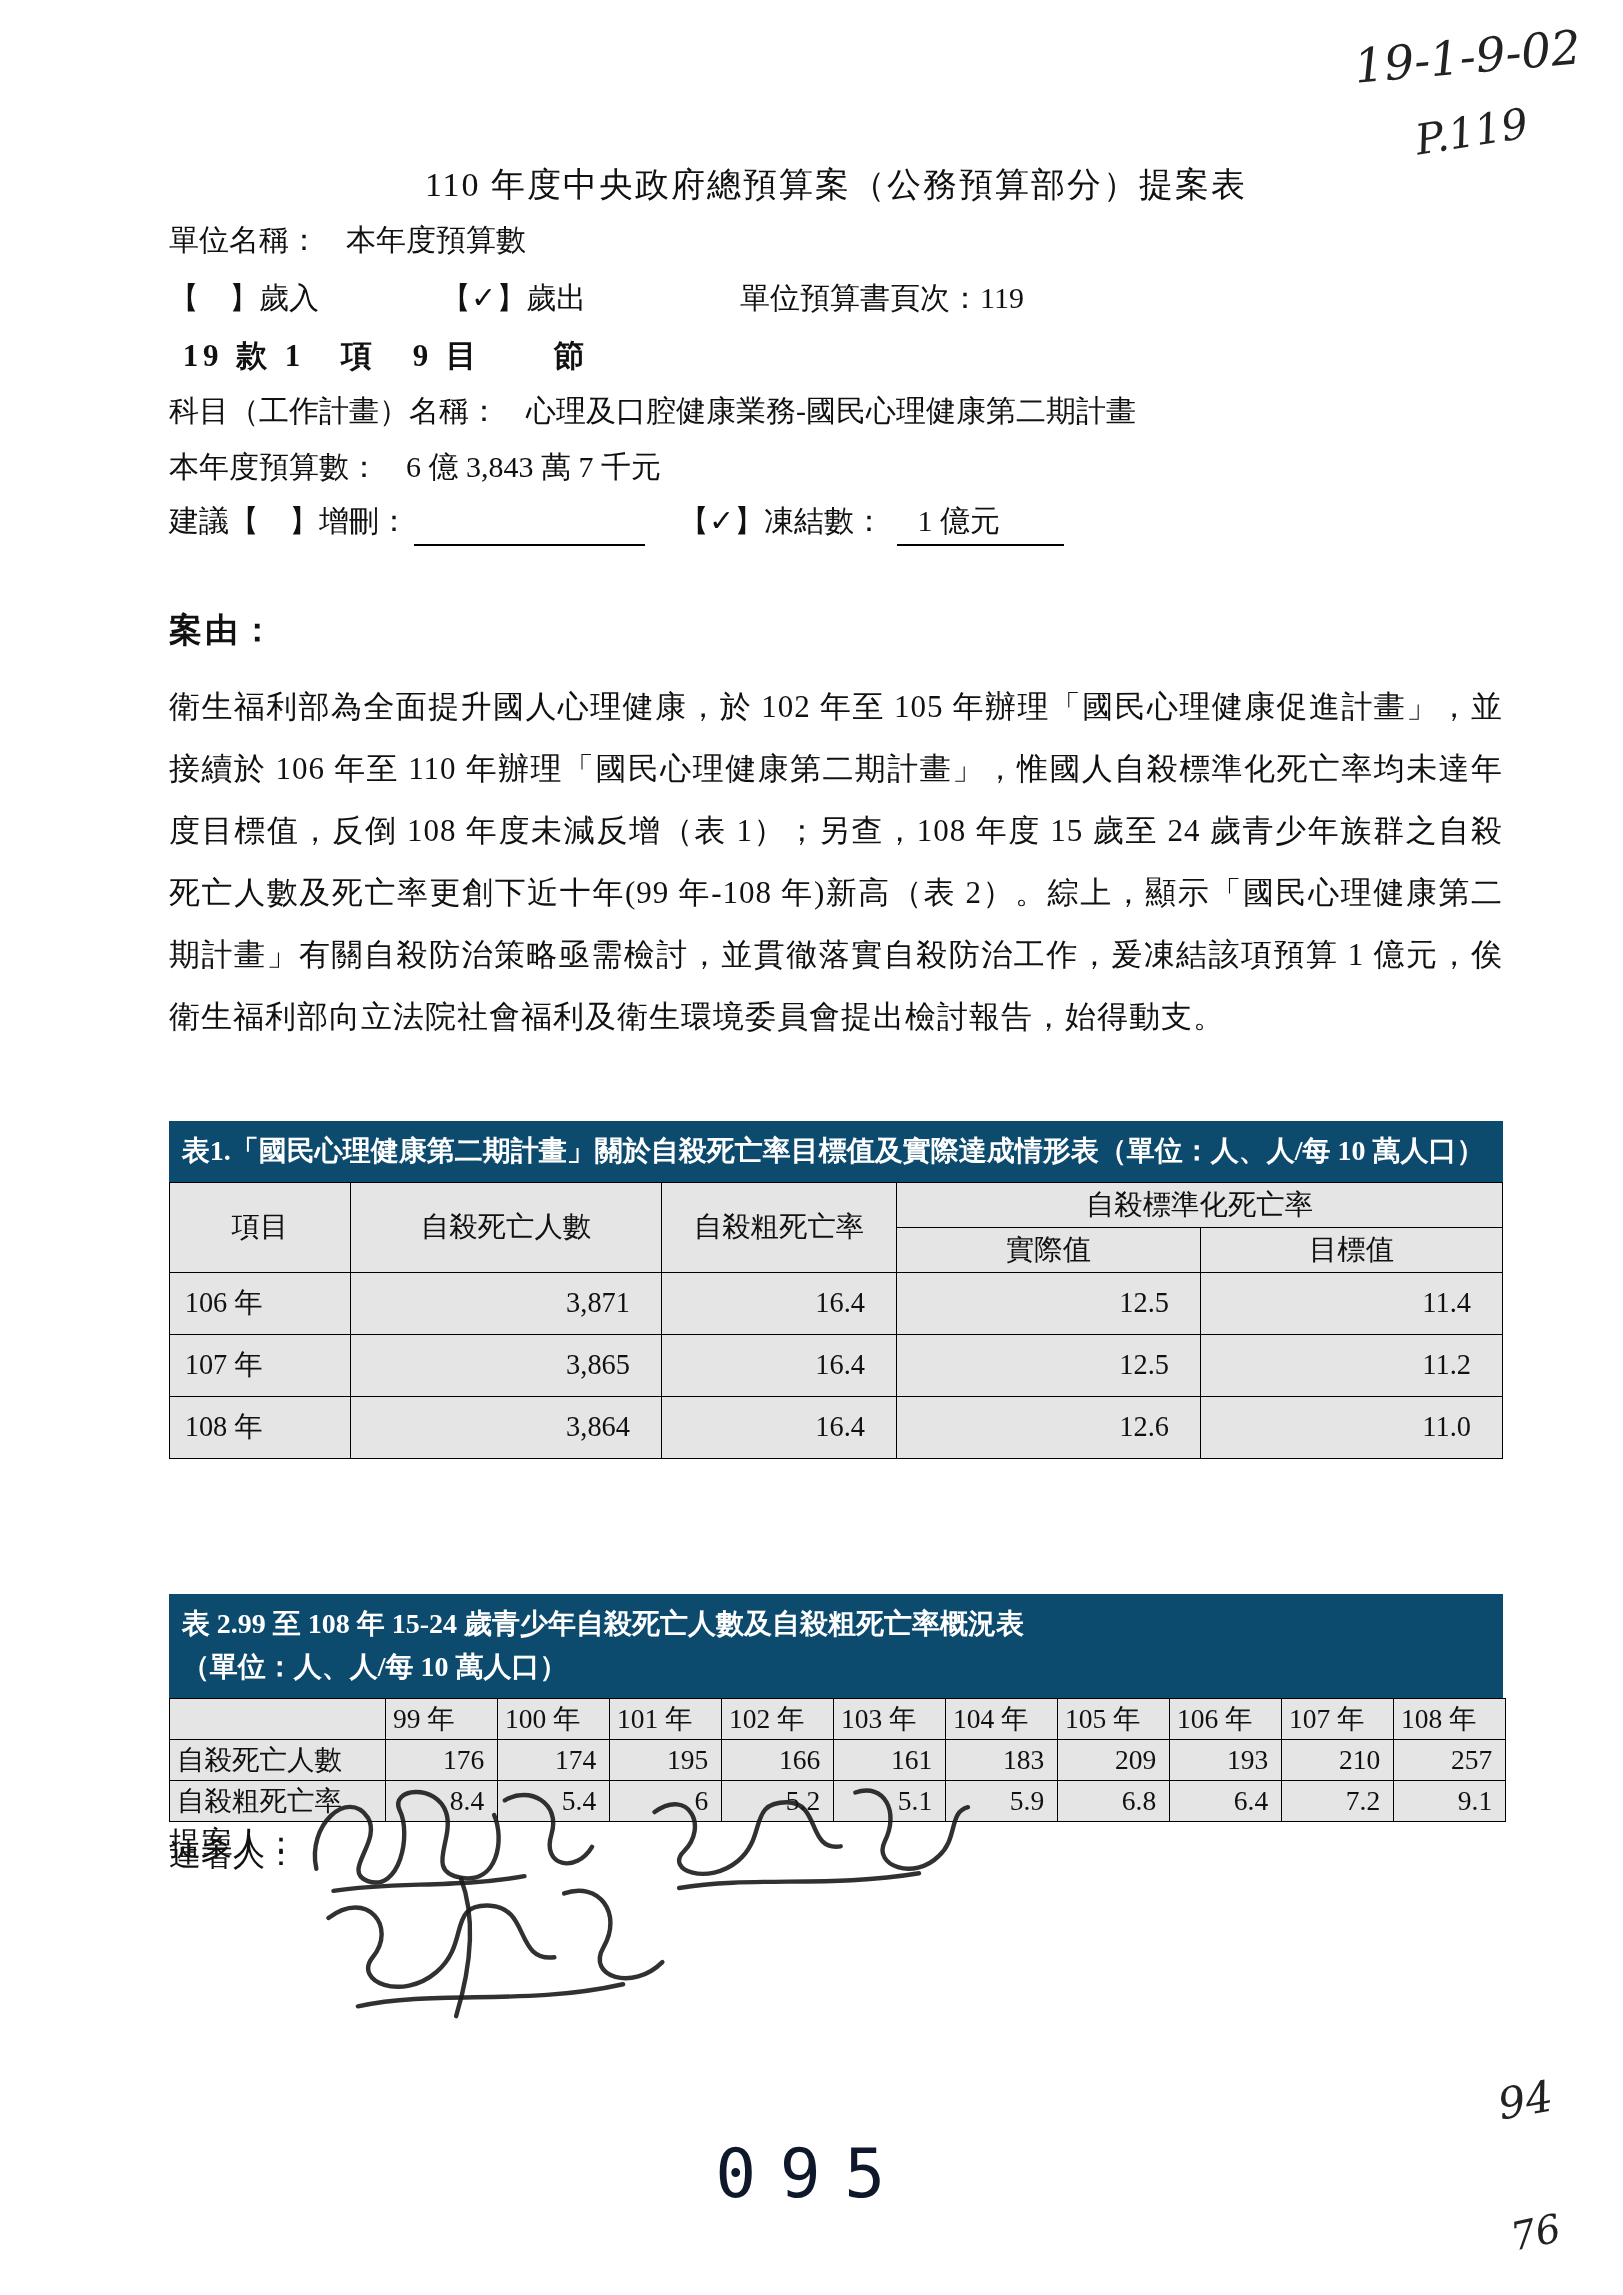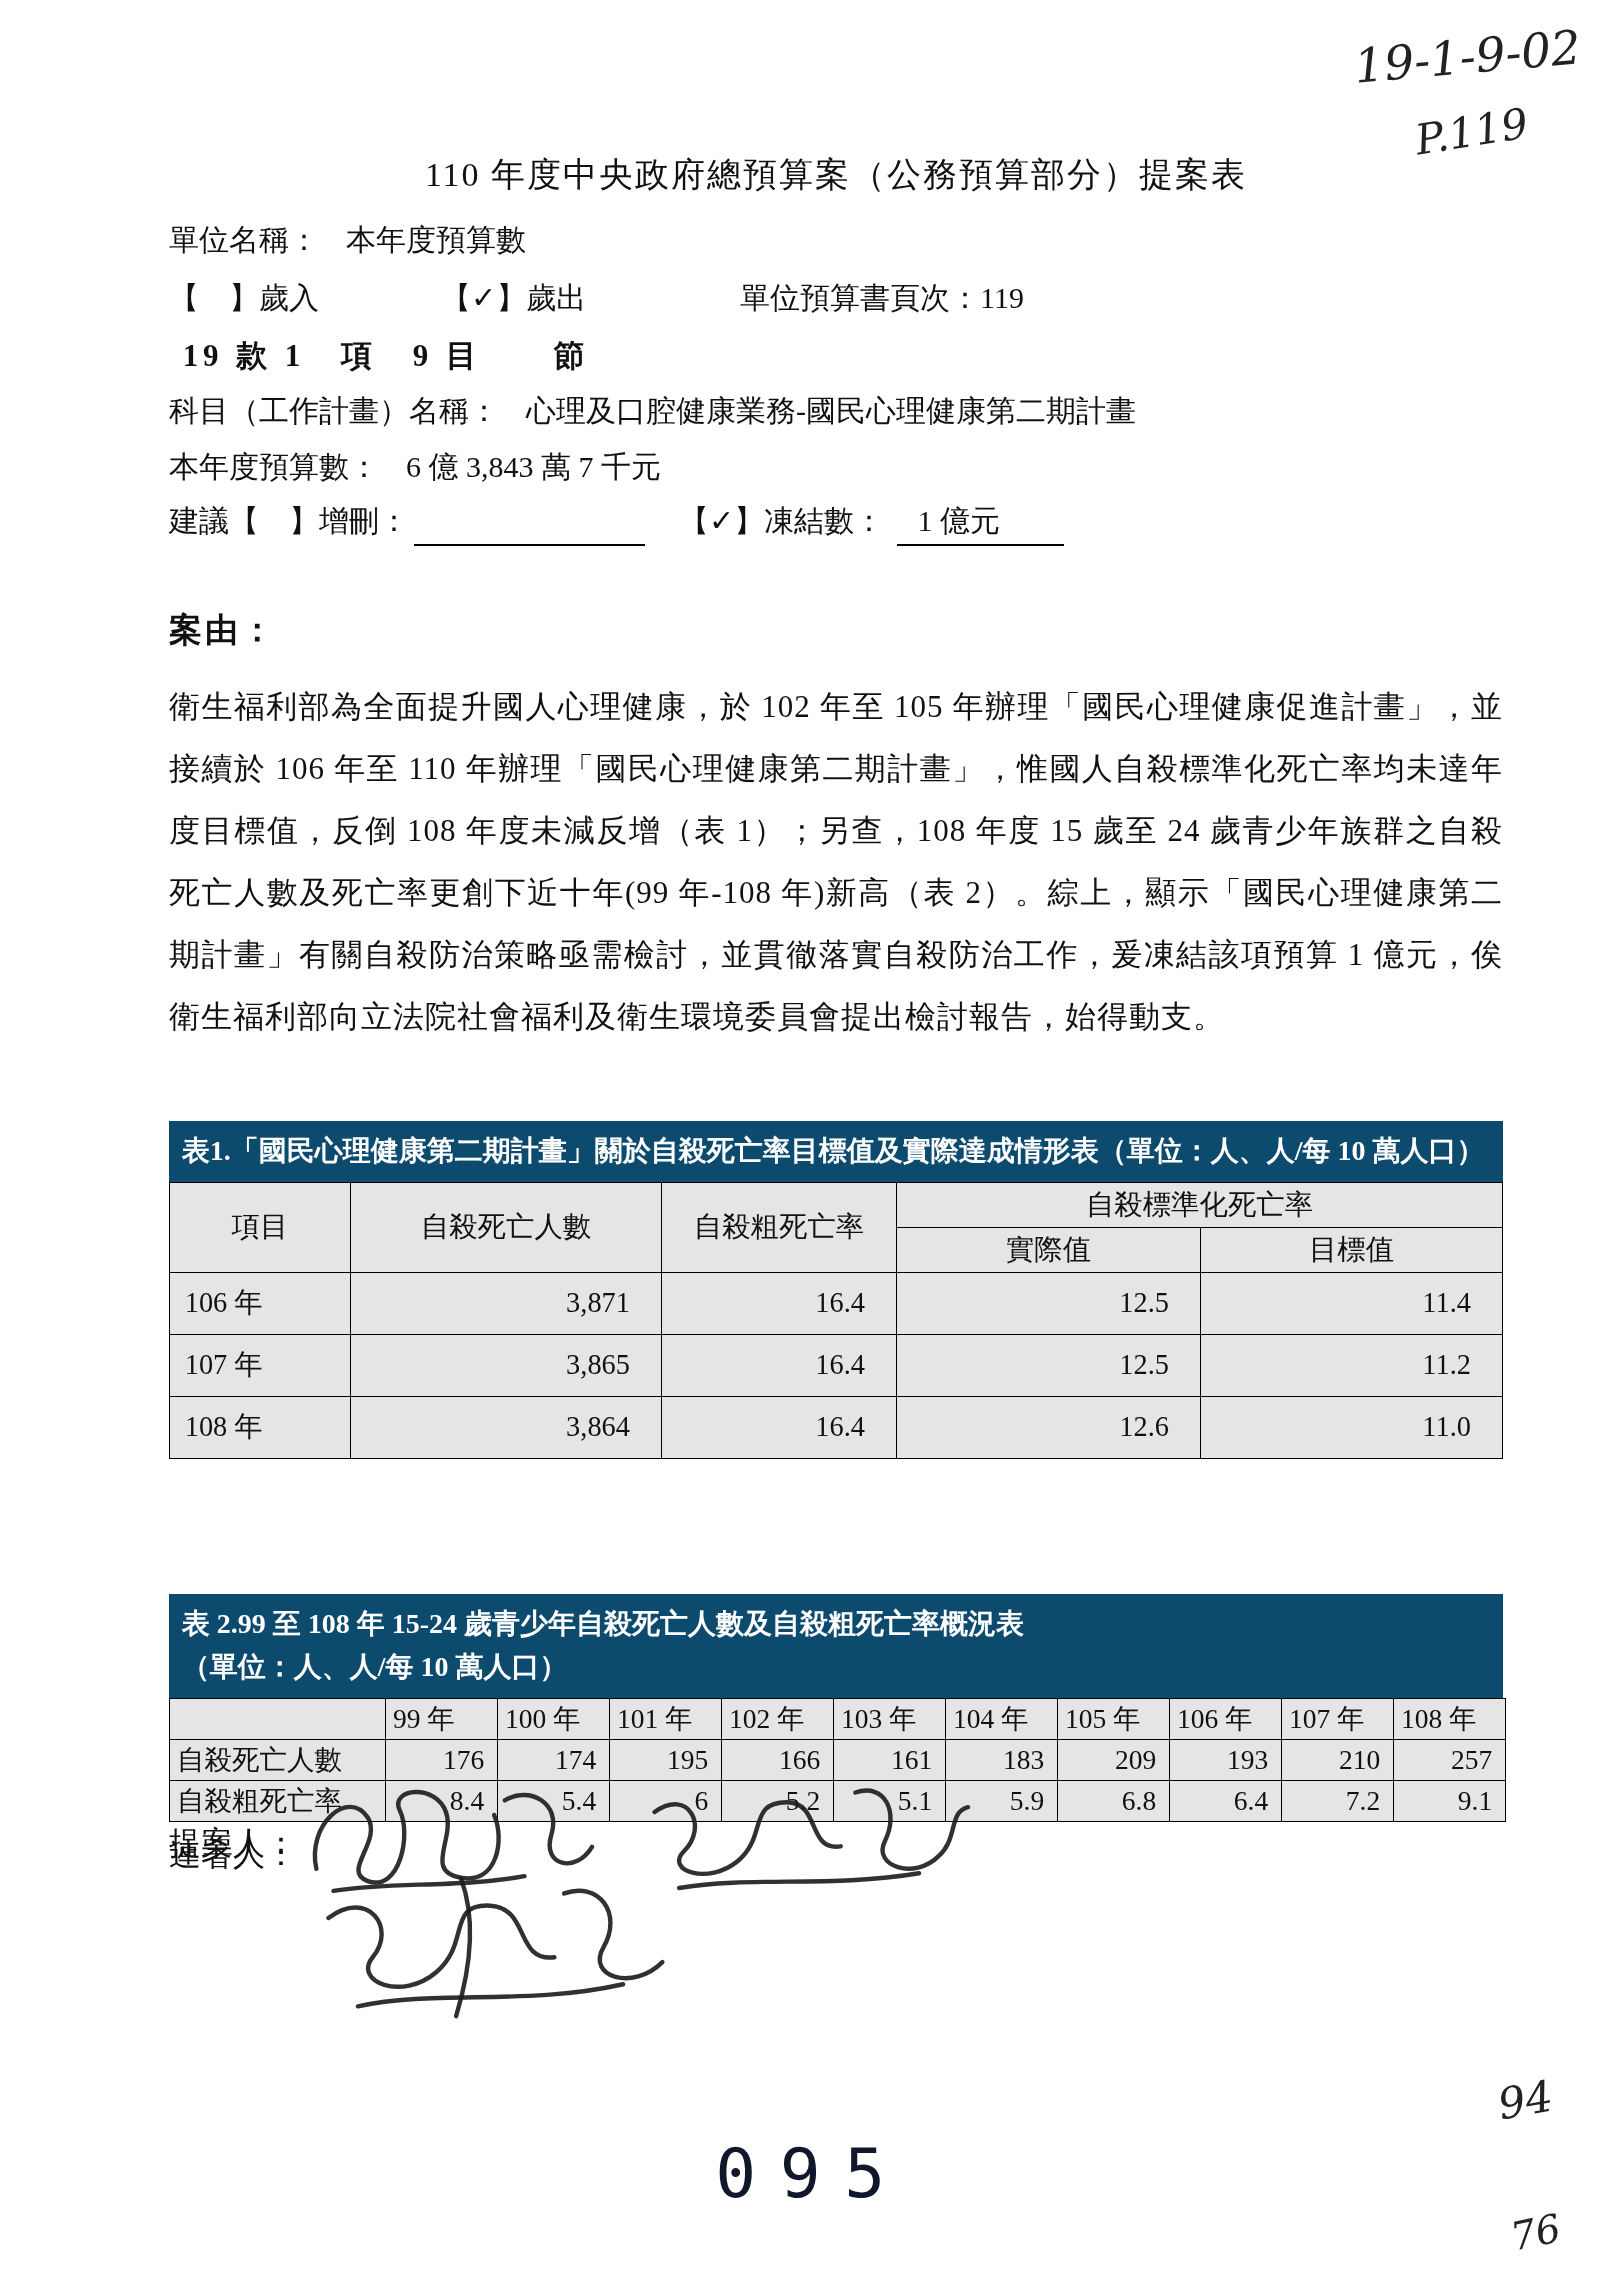--- a/index.html
+++ b/index.html
@@ -17,21 +17,21 @@
   .annot.note-upper{left:1498px;top:2075px;font-size:43px;transform:rotate(-10deg);}
   .annot.note-lower{left:1511px;top:2210px;font-size:39px;transform:rotate(-12deg);}
 
   .stamp{
     position:absolute;left:50%;top:2134px;transform:translateX(-50%);
     font-family:"DejaVu Sans Mono","DejaVu Sans",monospace;font-size:68px;
     letter-spacing:23.5px;color:#0f172a;font-weight:500;
   }
 
   .title{
-    position:absolute;top:152px;left:0;width:100%;margin:0;
+    position:absolute;top:162px;left:0;width:100%;margin:0;
     font-size:34px;font-weight:400;text-align:center;letter-spacing:2px;white-space:nowrap;
   }
 
   .line{position:absolute;left:0;width:100%;font-size:30px;white-space:nowrap;}
   .l-unit{top:220px;}
   .l-type{top:278px;display:flex;}
   .l-type .w1{width:272px;}
   .l-type .w2{width:299px;}
   .l-class{top:335px;font-weight:700;font-size:31px;padding-left:13.7px;letter-spacing:4.9px;}
   .l-subject{top:391px;}

